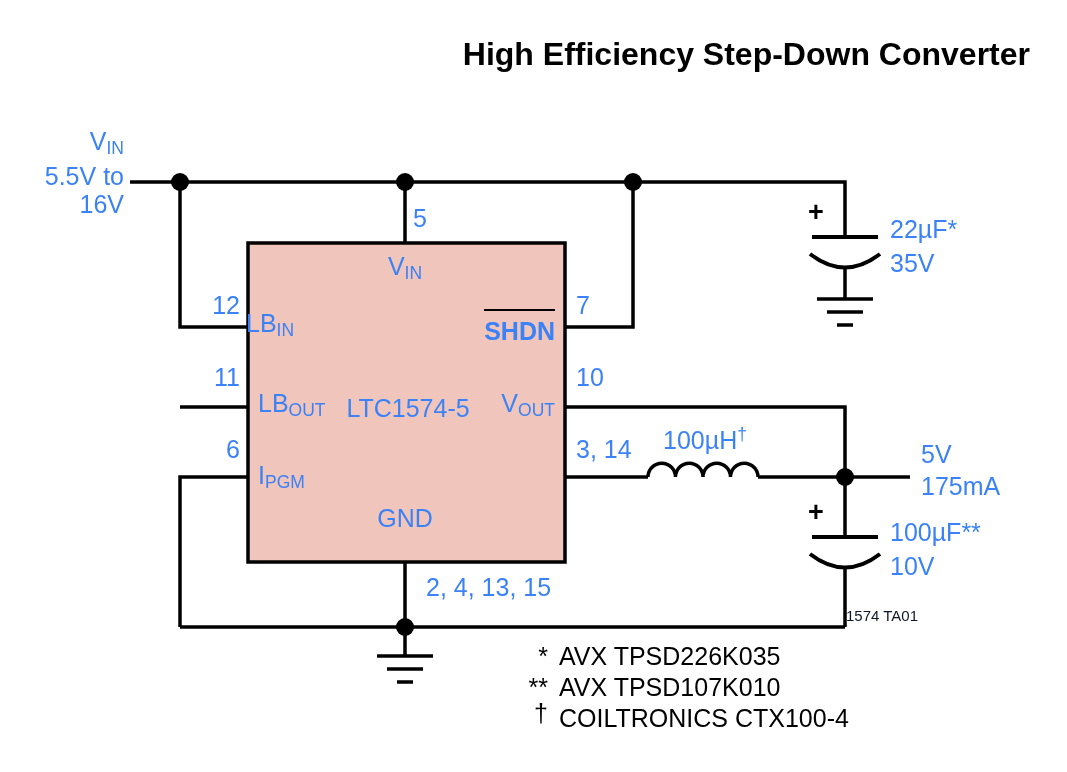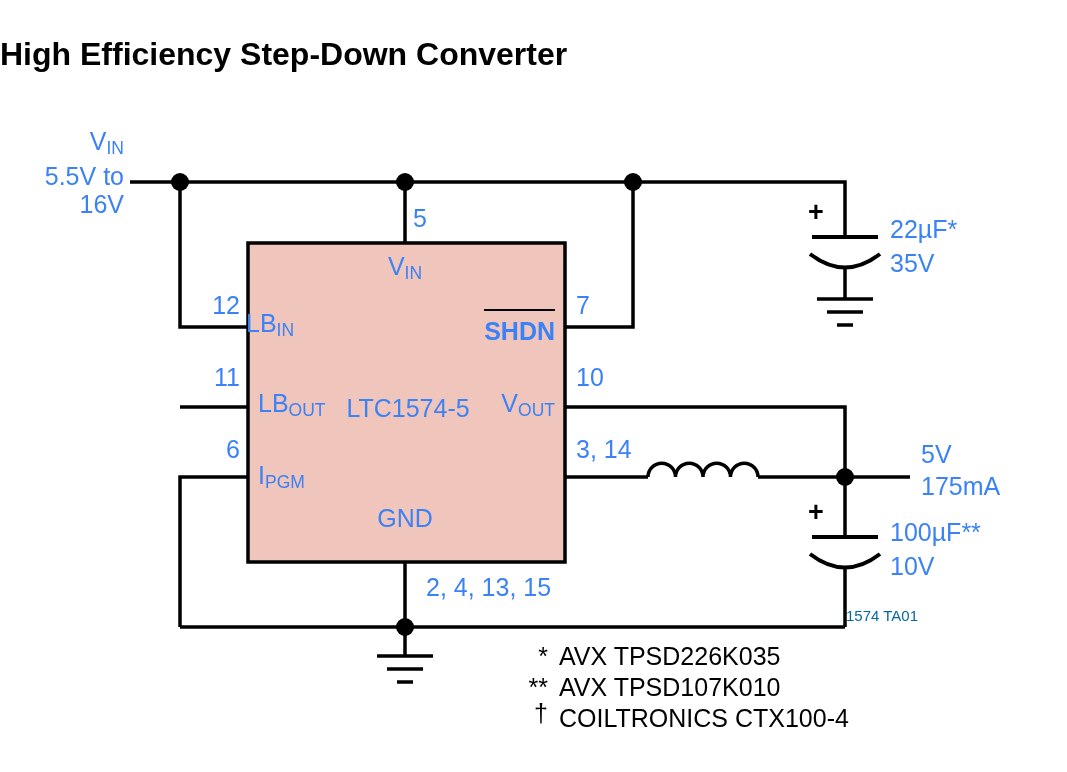--- a/index.html
+++ b/index.html
@@ -2,29 +2,29 @@
 <html><head>
 <meta charset="utf-8">
 <style>
   * { margin:0; padding:0; box-sizing:border-box; }
   html,body { background:#ffffff; }
   body { font-family:"Liberation Sans", sans-serif; color:#000; }
   .canvas { position:relative; width:1067px; height:772px; background:#fff; overflow:hidden; }
   .abs { position:absolute; }
   svg.abs { left:0; top:0; }
   .lbl { position:absolute; font-size:25px; line-height:1.16; color:#3b82f6; white-space:nowrap; }
-  .title { position:absolute; top:36px; left:0; width:1030px; text-align:left;
+  .title { position:absolute; top:36px; left:0; width:1030px; text-align:right;
            font-size:32px; font-weight:bold; }
   .sub { font-size:0.7em; vertical-align:-0.25em; }
   .sup { font-size:0.7em; vertical-align:0.5em; }
   .right { text-align:right; }
   .center { text-align:center; }
   .overline { display:inline-block; border-top:2.5px solid #000; padding-top:7px; line-height:1.05;font-weight:bold; }
   .plus { position:absolute; font-size:27px; font-weight:bold; }
-  .fig-id { position:absolute; font-size:15px; color:#0369a1; }
+  .fig-id { position:absolute; font-size:15px; color:#0f172a; }
   .input-block { line-height:28px; }
   .notes { position:absolute; left:494px; top:642px; }
   .note-row { display:flex; align-items:baseline; height:31px; }
   .note-mark { width:54px; text-align:right; margin-right:11px; font-size:25px; }
   .note-row:nth-child(3) .note-mark { position:relative; top:-5px; }
   .note-text { font-size:25px; }
 </style>
 </head>
 <body>
 
@@ -83,20 +83,21 @@
 
   <div class="lbl center" style="left:360px; top:252px; width:90px;"><span>V</span><span class="sub">IN</span></div>
   <div class="lbl" style="left:246px; top:309px;"><span>LB</span><span class="sub">IN</span></div>
   <div class="lbl center" style="left:303px; top:350px; width:210px;margin-top:44px;">LTC1574-5</div>
   <div class="lbl" style="left:258px; top:389px;"><span>LB</span><span class="sub">OUT</span></div>
   <div class="lbl" style="left:258px; top:461px;"><span>I</span><span class="sub">PGM</span></div>
   <div class="lbl right" style="left:430px; top:309px; width:125px;"><span class="overline">SHDN</span></div>
   <div class="lbl right" style="left:430px; top:389px; width:125px;"><span>V</span><span class="sub">OUT</span></div>
   <div class="lbl center" style="left:360px; top:504px; width:90px;">GND</div>
 
+  <div class="lbl center" style="left:640px; top:424px; width:130px;"><span>100µH</span><span class="sup">†</span></div>
 
   <div class="plus" style="left:808px; top:197px;">+</div>
   <div class="lbl" style="left:890px; top:215px;">22µF*</div>
   <div class="lbl" style="left:890px; top:249px;">35V</div>
 
   <div class="plus" style="left:808px; top:497px;">+</div>
   <div class="lbl" style="left:890px; top:518px;">100µF**</div>
   <div class="lbl" style="left:890px; top:552px;">10V</div>
 
   <div class="lbl" style="left:921px; top:440px;">5V</div>

